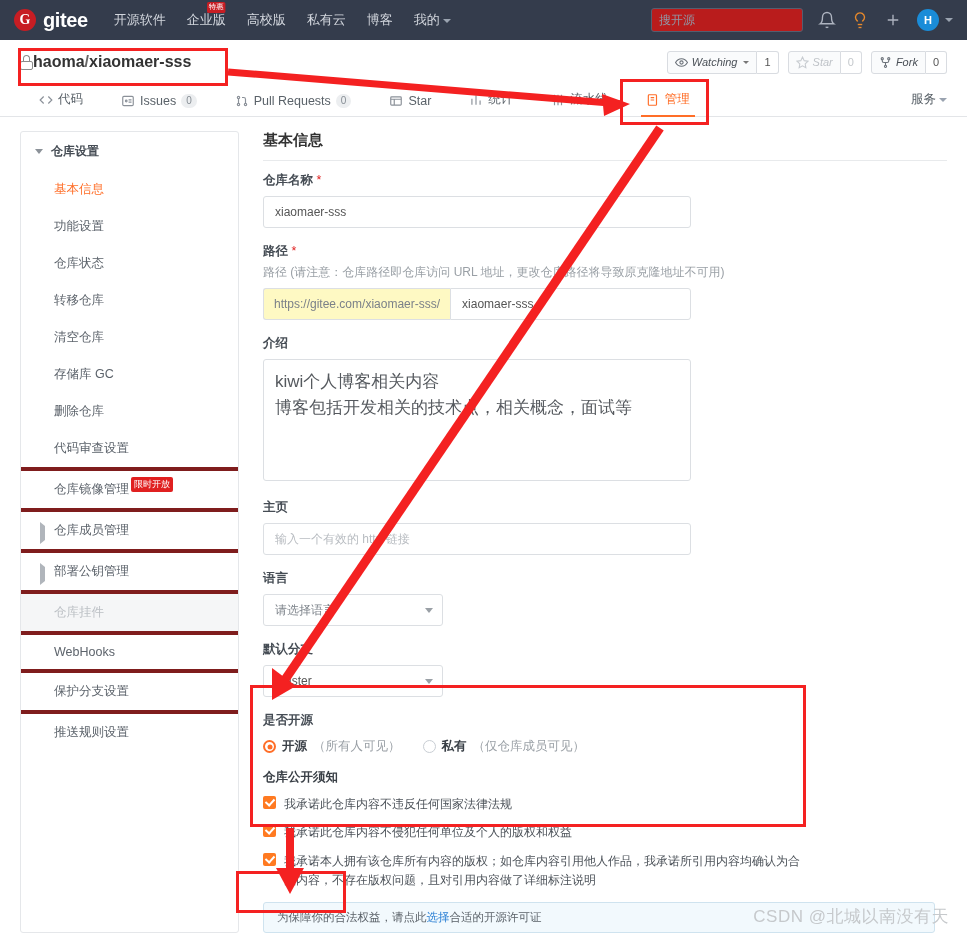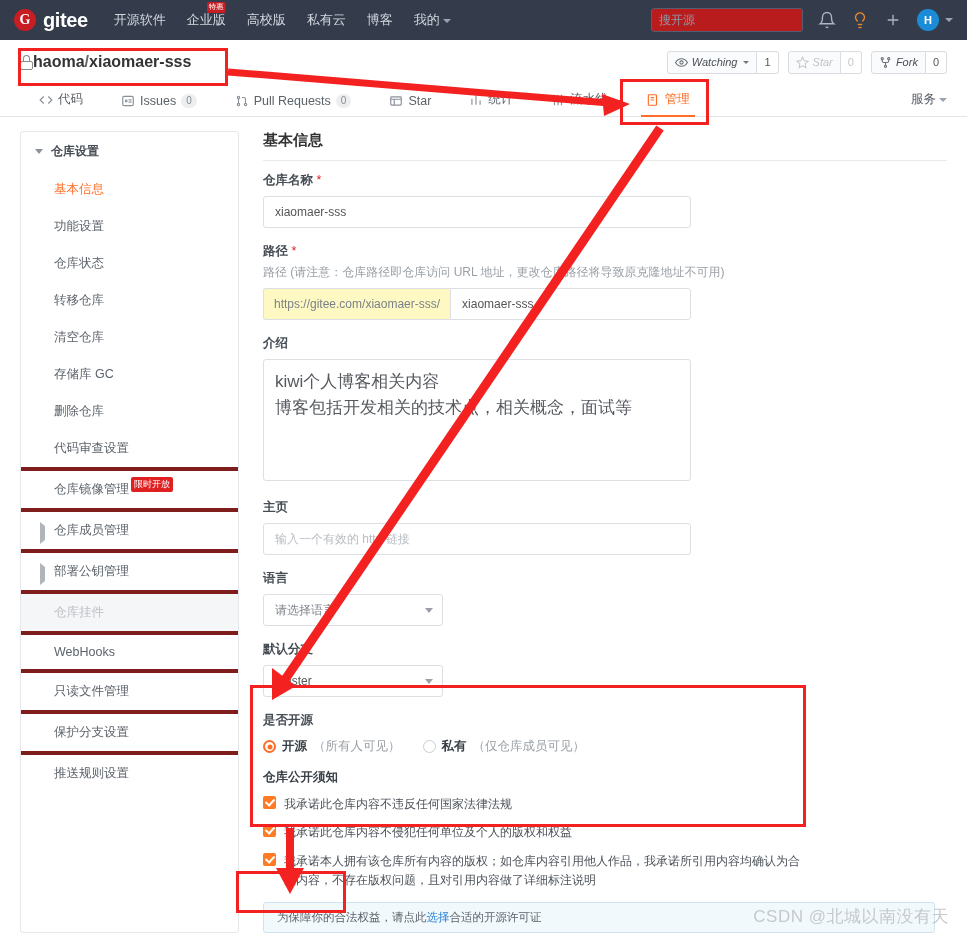--- a/index.html
+++ b/index.html
@@ -382,21 +382,20 @@
     <div class="side-item"><span>转移仓库</span></div>
     <div class="side-item"><span>清空仓库</span></div>
     <div class="side-item"><span>存储库 GC</span></div>
     <div class="side-item"><span>删除仓库</span></div>
     <div class="side-item"><span>代码审查设置</span></div>
     <div class="side-item bordered"><span>仓库镜像管理</span><span class="tag-new">限时开放</span></div>
     <div class="side-item bordered"><span class="tri-wrap"><i class="tri-rt"></i></span><span>仓库成员管理</span></div>
     <div class="side-item bordered"><span class="tri-wrap"><i class="tri-rt"></i></span><span>部署公钥管理</span></div>
     <div class="side-item bordered muted"><span>仓库挂件</span></div>
     <div class="side-item bordered"><span>WebHooks</span></div>
-    <div class="side-item bordered"><span>只读文件管理</span></div>
     <div class="side-item bordered"><span>保护分支设置</span></div>
     <div class="side-item bordered"><span>推送规则设置</span></div>
   </div>
 
   <div class="main">
     <h2>基本信息</h2>
 
     <div class="field">
       <div class="flabel">
         <span>仓库名称</span>

